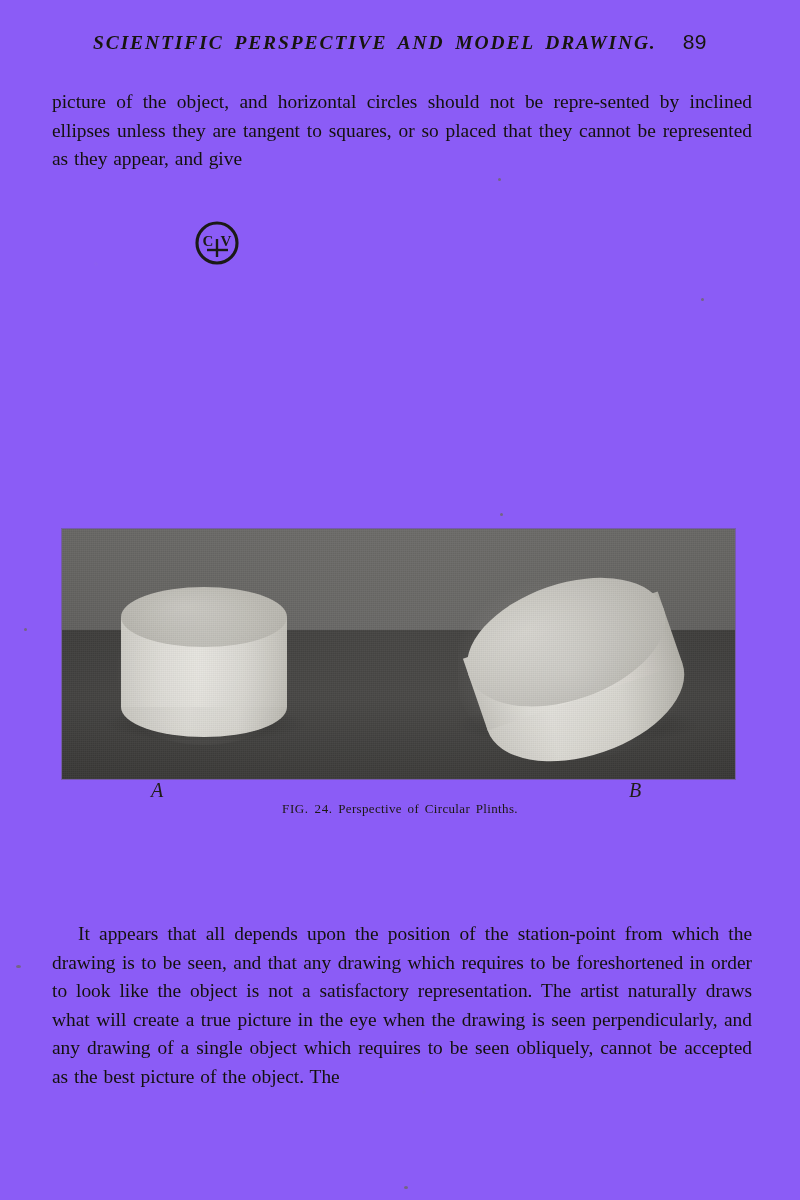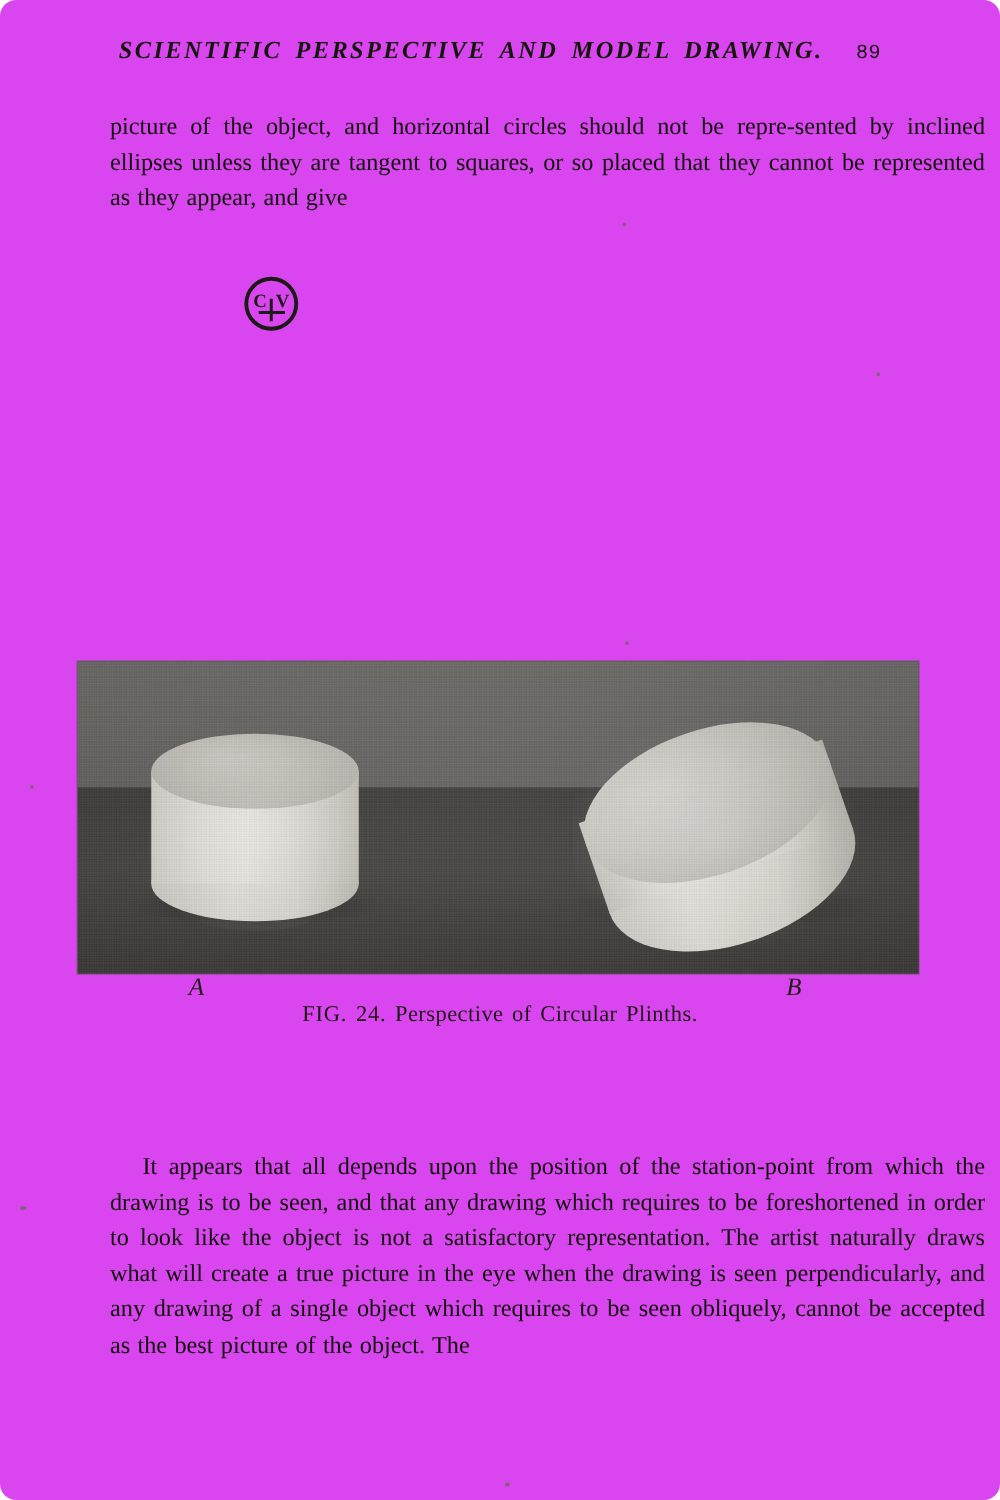--- a/index.html
+++ b/index.html
@@ -14,22 +14,21 @@
     overflow: hidden;
     font-family: "Liberation Serif", "DejaVu Serif", serif;
     color: #15130f;
     background: #fdfdfb;
   }
 
   
   #page {
     position: absolute;
     inset: 0;
-    background: #d946ef;
-    border-radius: 13px;
+    background: #8b5cf6;
   }
   #page-grain {
     position: absolute;
     inset: 0;
     pointer-events: none;
     opacity: .30;
     background:
       radial-gradient(circle at 12% 22%, rgba(150,145,130,.10) 0 2px, transparent 2px),
       radial-gradient(circle at 71% 9%,  rgba(150,145,130,.09) 0 2px, transparent 2px),
       radial-gradient(circle at 35% 63%, rgba(150,145,130,.08) 0 2px, transparent 2px),
@@ -50,40 +49,39 @@
   }
   #runhead .title {
     font-style: italic;
     font-weight: 700;
     font-size: 19.5px;
     letter-spacing: 1.9px;
     word-spacing: 4px;
     color: #17150f;
   }
   #runhead .folio {
-    font-size: 16px;
+    font-size: 21px;
     font-weight: 400;
     letter-spacing: .5px;
     color: #17150f;
-    font-family: Liberation Mono, monospace;
+    font-family: Liberation Sans, sans-serif;
     text-align: right;
   }
 
   
   .para {
     position: absolute;
     left: 52px;
     width: 700px;
     font-size: 19.4px;
     line-height: 28.6px;
     text-align: justify;
     text-justify: inter-word;
     color: #13110d;
     word-spacing: 1px;
-    margin-left: 36px;
   }
   .para .ital { font-style: italic; }
   .para.indent { text-indent: 26px; }
 
   #para-top    { top: 88px; }
   #para-mid    { top: 855px; }
   #para-bottom { top: 920px; }
 
   
   #stamp {
@@ -204,21 +202,21 @@
   }
   #letter-a { left: 151px; top: 779px; }
   #letter-b { left: 629px; top: 779px; }
 
   
   #caption {
     position: absolute;
     left: 0; right: 0;
     top: 801px;
     text-align: center;
-    font-size: 18px;
+    font-size: 13px;
     letter-spacing: .35px;
     word-spacing: 2px;
     color: #1b1813;
   }
   #caption .fig {
     font-variant: small-caps;
     letter-spacing: .6px;
   }
 
   

